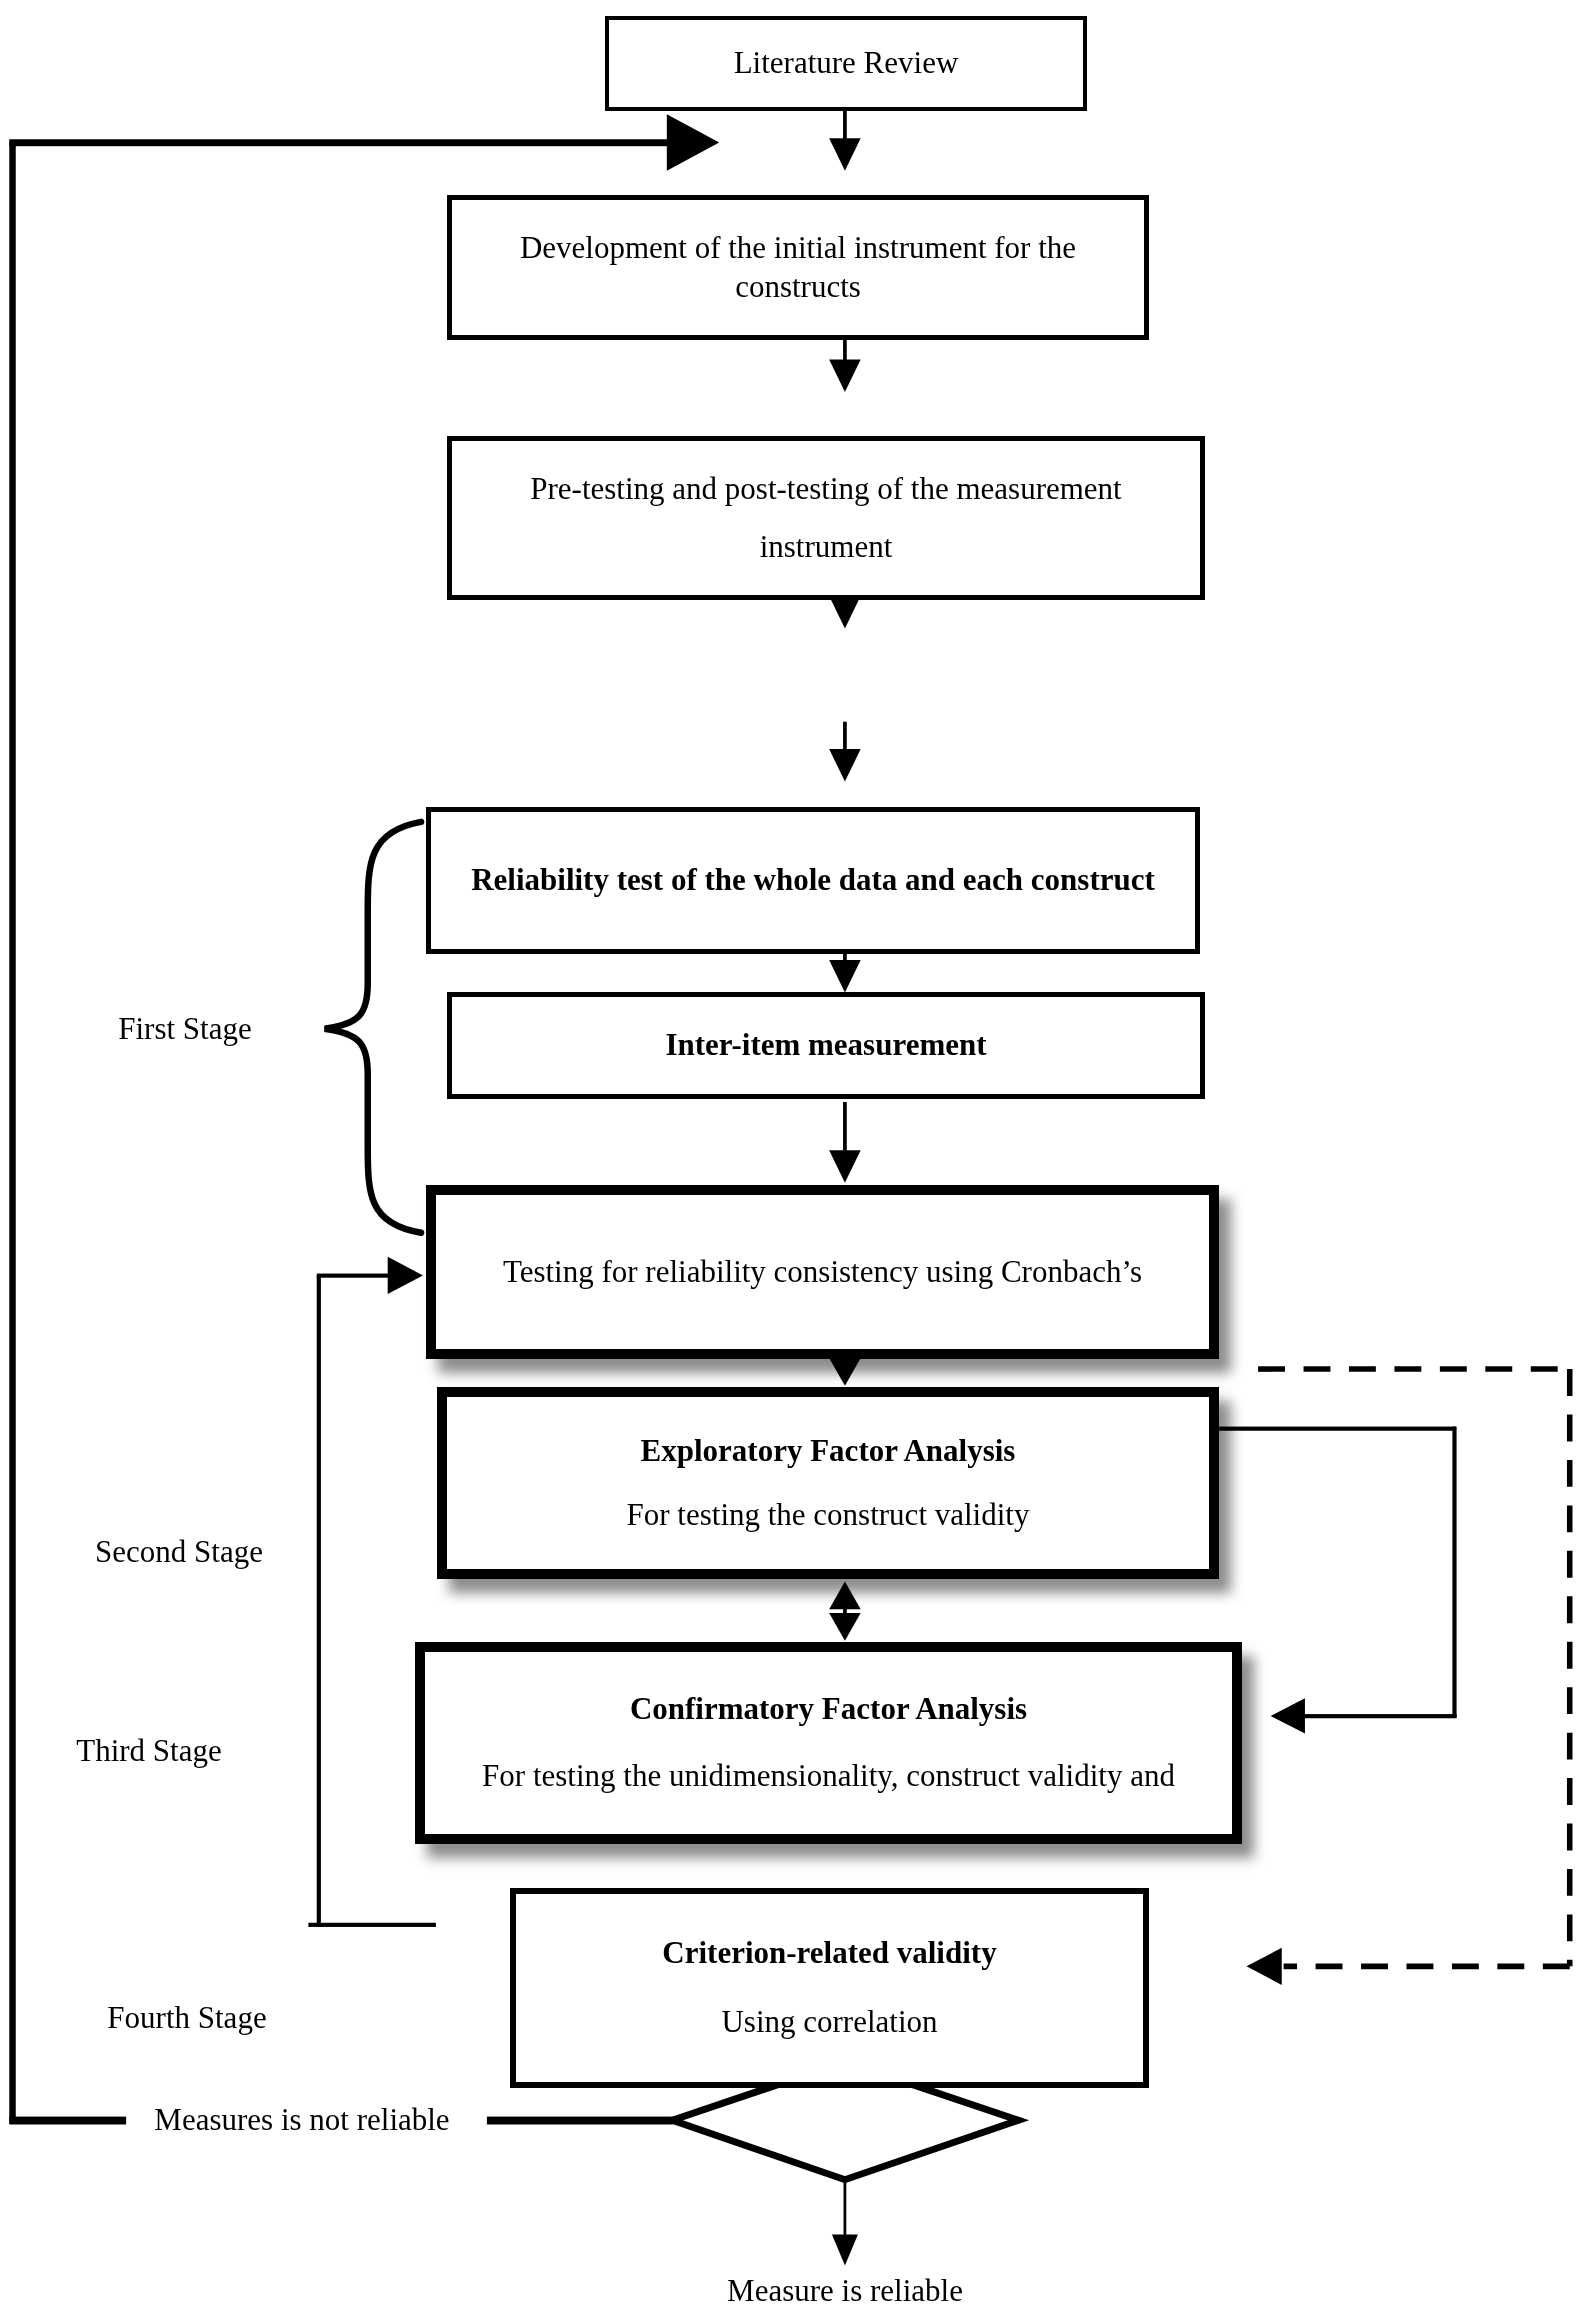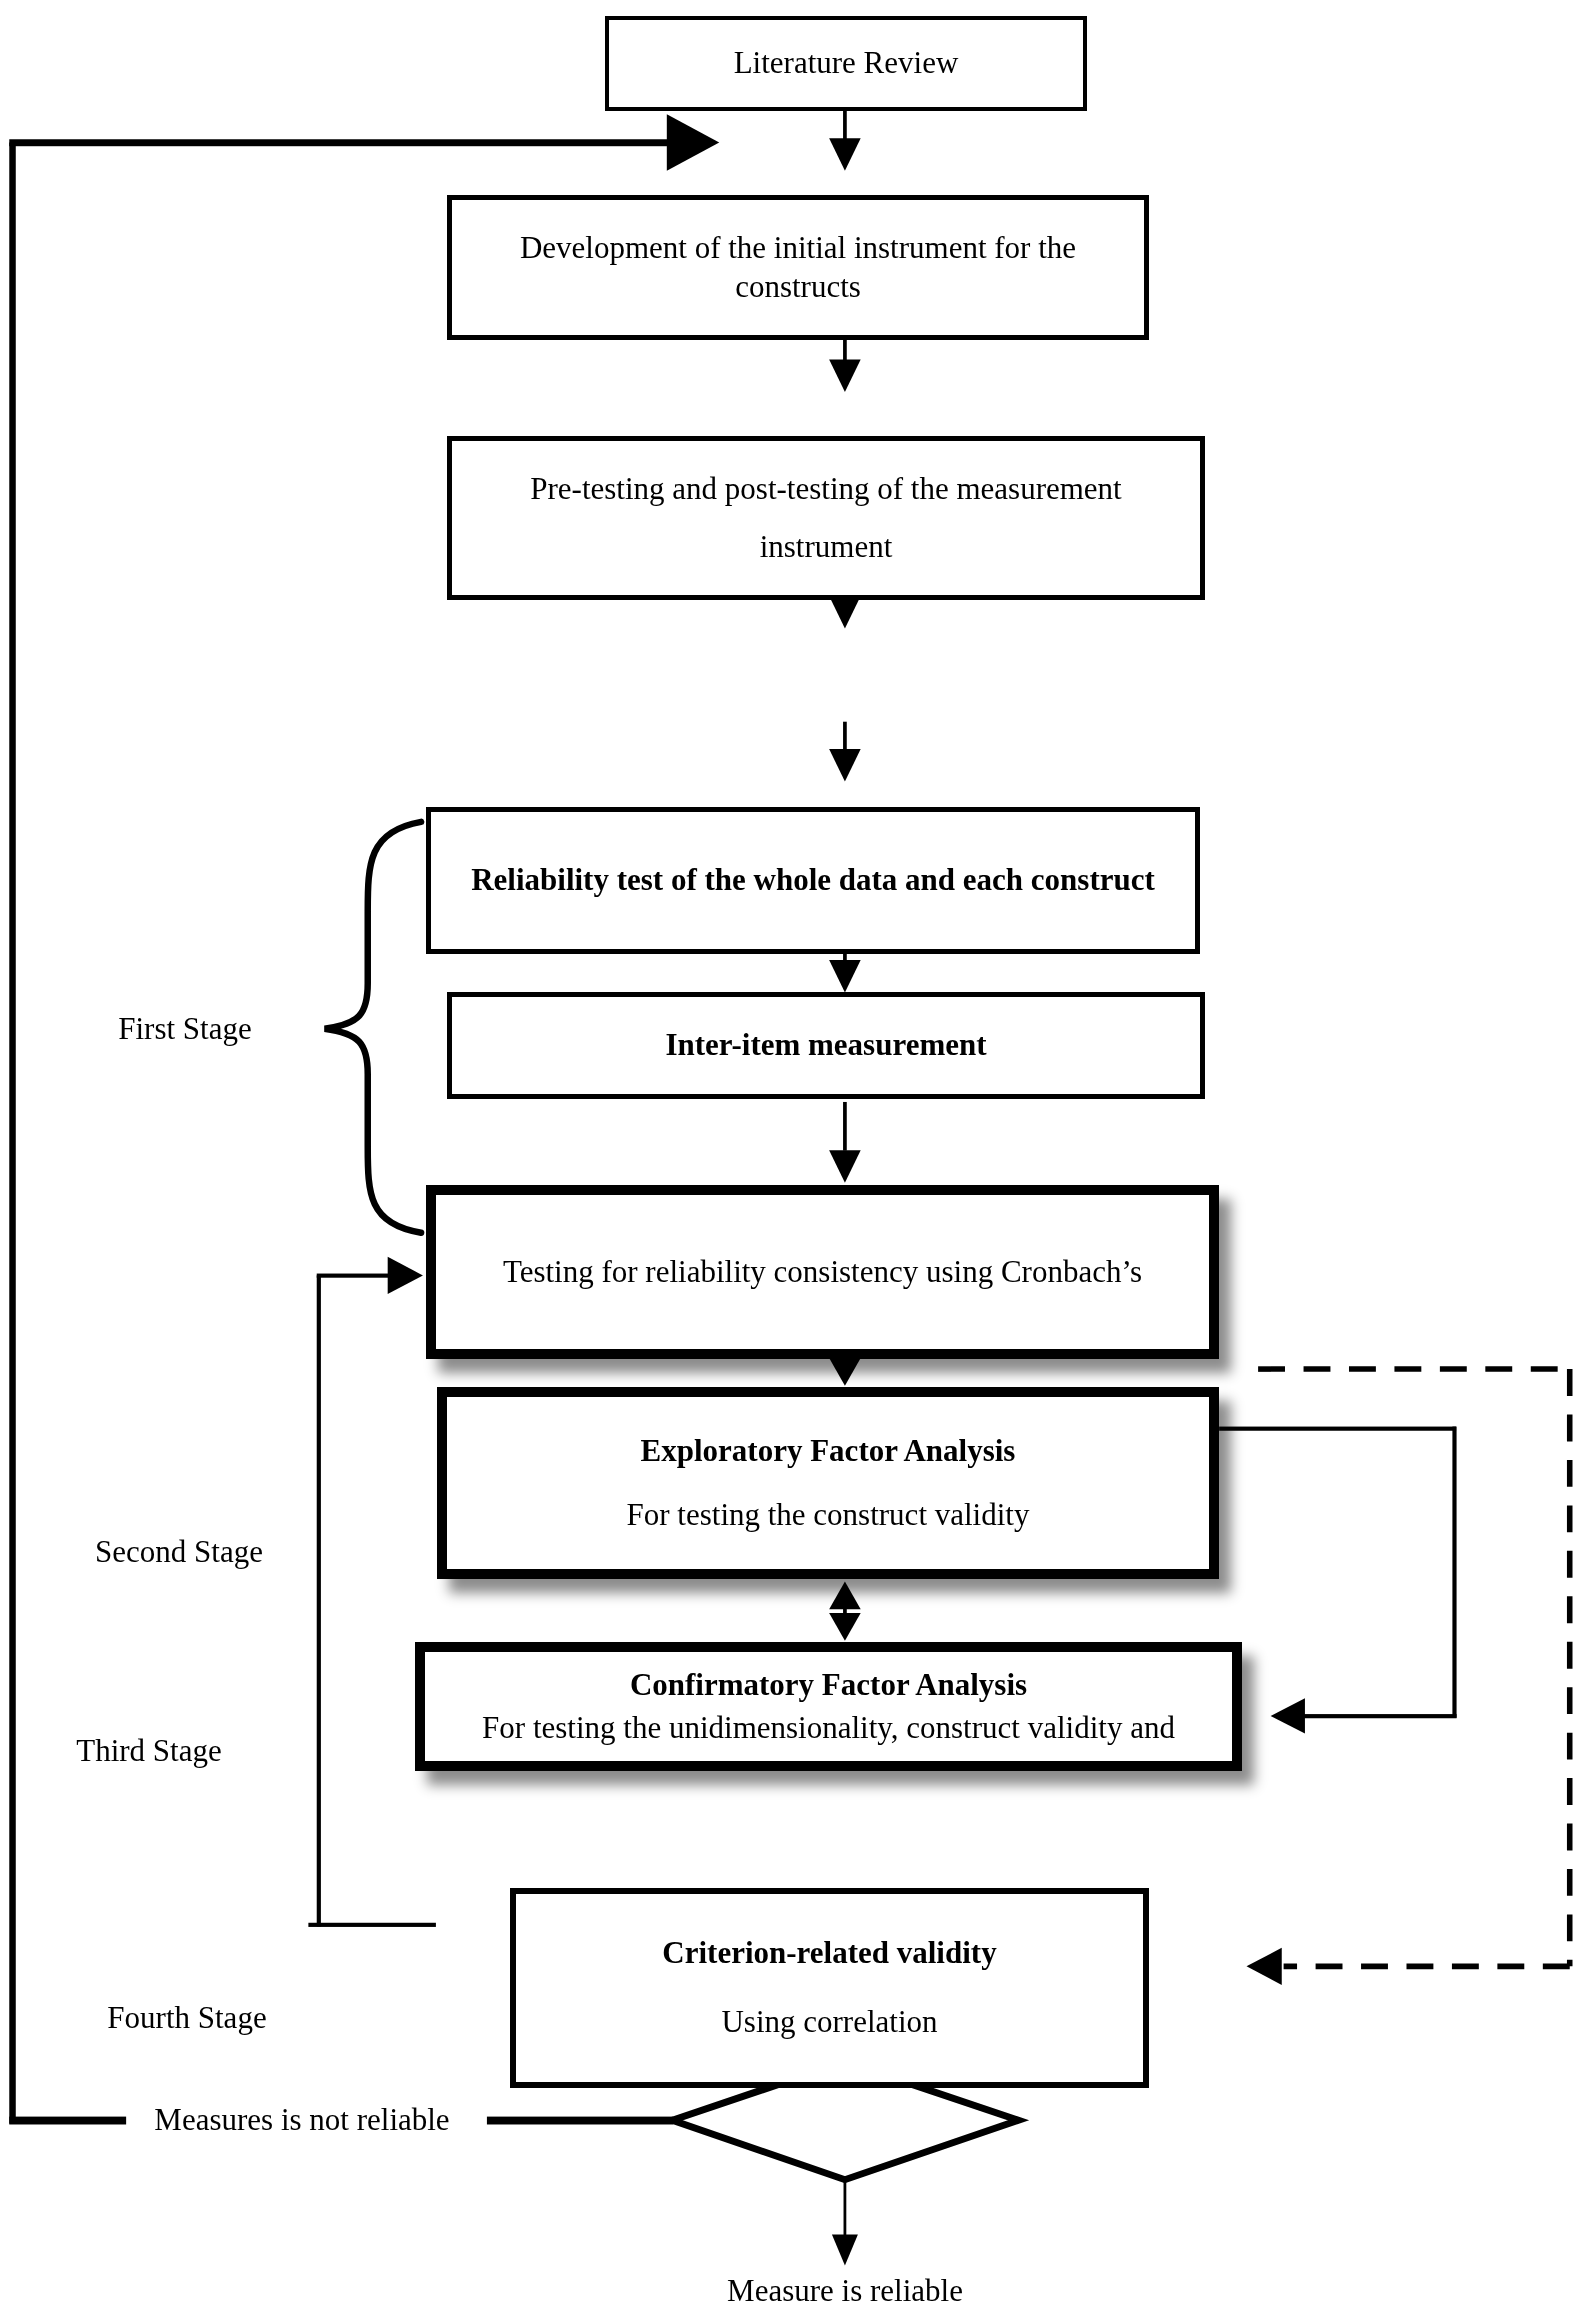--- a/index.html
+++ b/index.html
@@ -142,21 +142,21 @@
 
   <div class="box heavy" style="left:426px;top:1185px;width:793px;height:174px;">
     <span>Testing for reliability consistency using Cronbach’s</span>
   </div>
 
   <div class="box heavy two" style="left:437px;top:1387px;width:782px;height:192px;">
     <span class="bold">Exploratory Factor Analysis</span>
     <span>For testing the construct validity</span>
   </div>
 
-  <div class="box heavy two" style="left:415px;top:1642px;width:827px;height:129px;">
+  <div class="box heavy two" style="left:415px;top:1642px;width:827px;height:202px;">
     <span class="bold">Confirmatory Factor Analysis</span>
     <span>For testing the unidimensionality, construct validity and</span>
   </div>
 
   <div class="box two" style="left:510px;top:1888px;width:639px;height:200px;border-width:6.5px;">
     <span class="bold">Criterion-related validity</span>
     <span>Using correlation</span>
   </div>
 
   <div class="sidelabel" style="left:185px;top:1029px;">First Stage</div>

